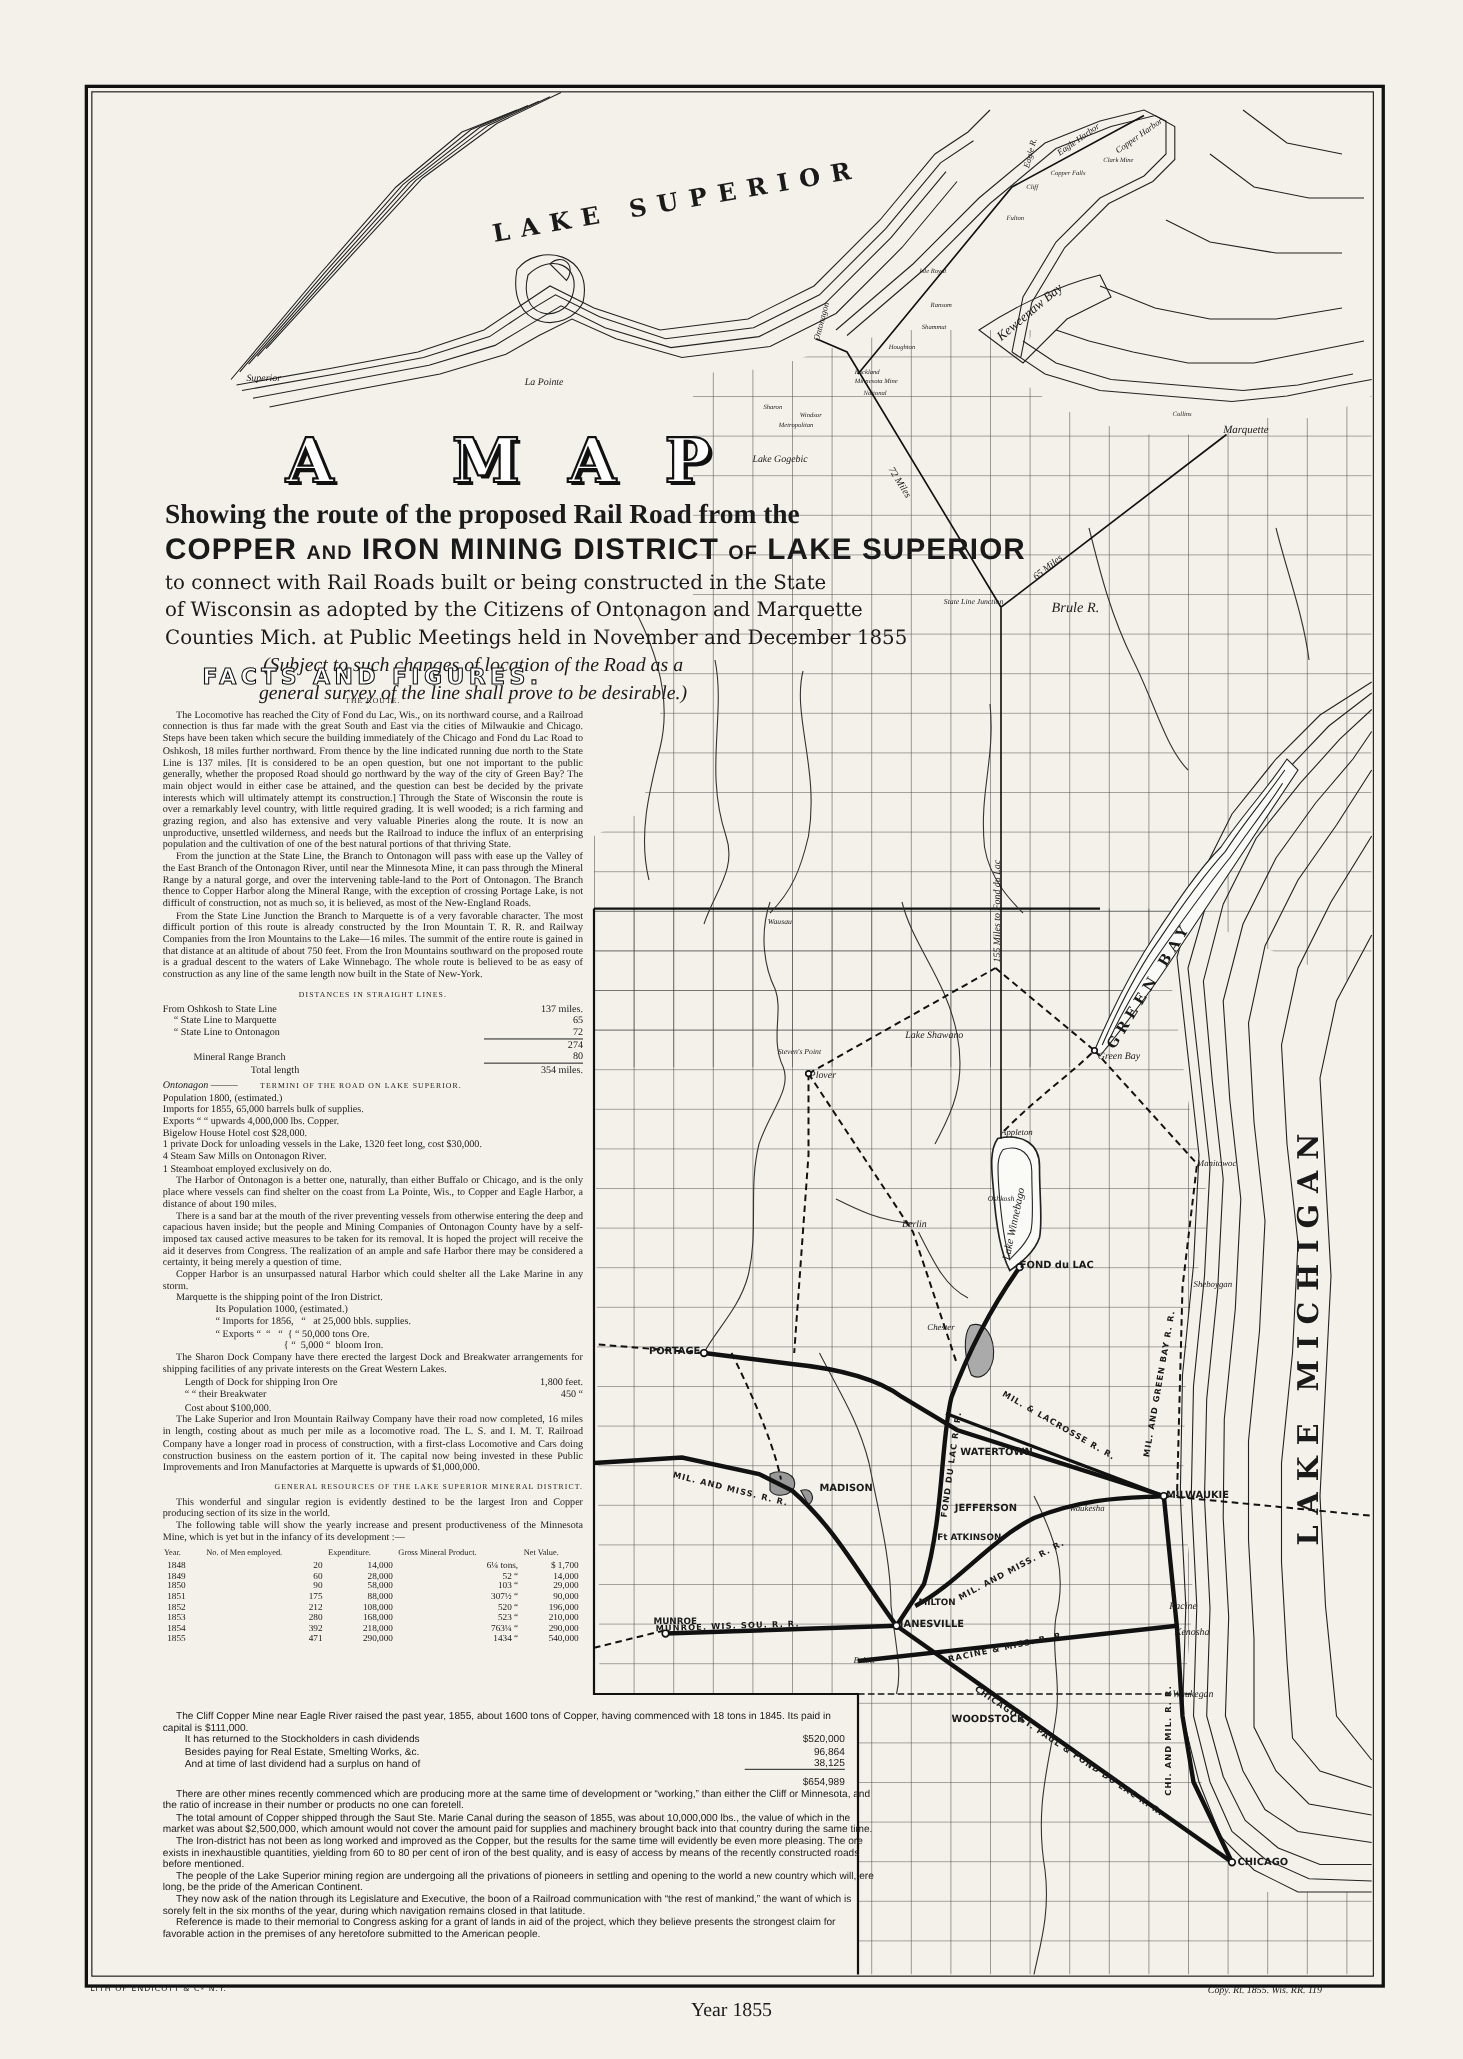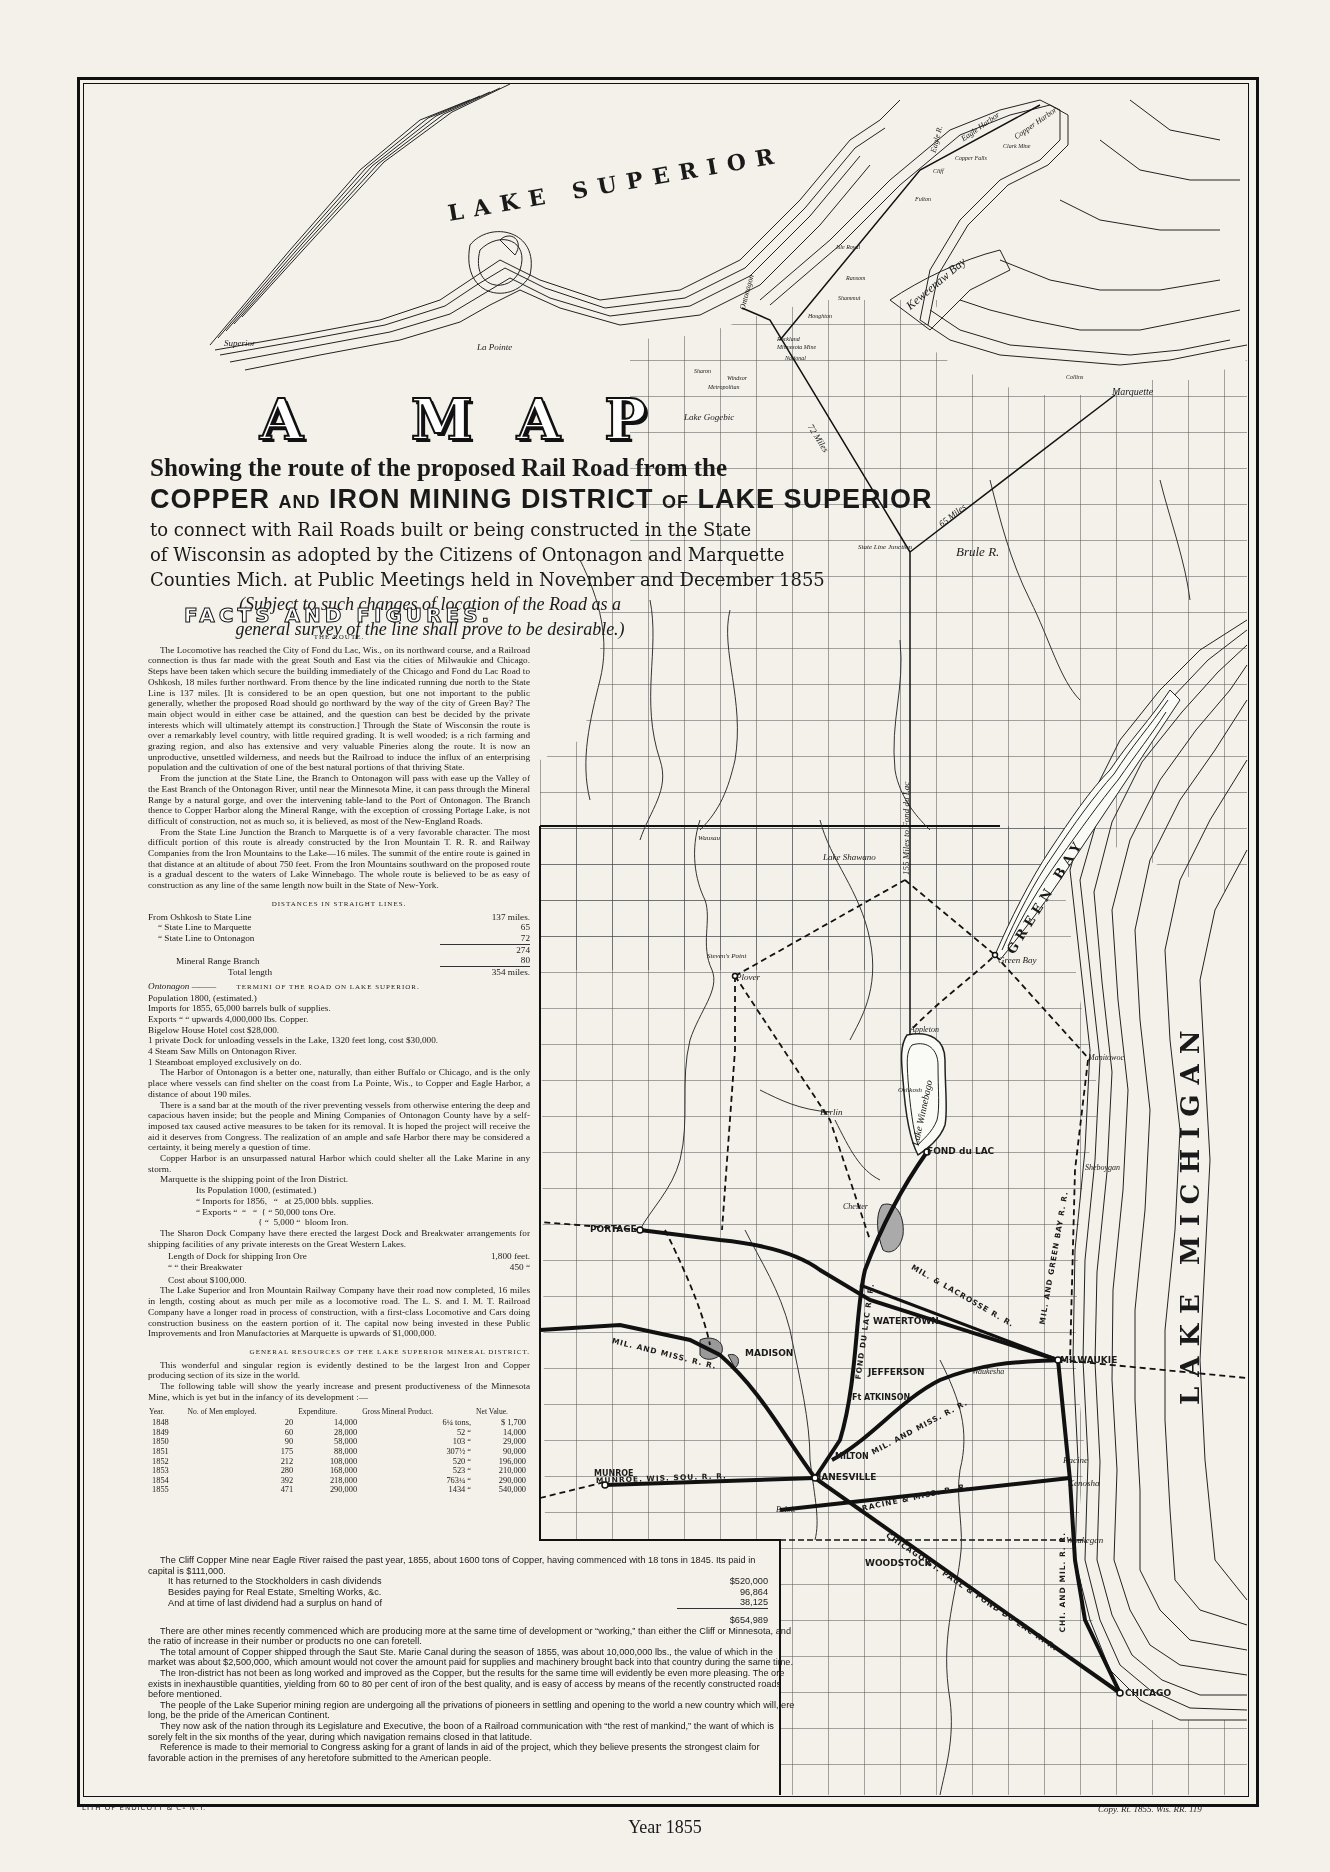--- a/index.html
+++ b/index.html
@@ -171,21 +171,21 @@
     <circle cx="995" cy="955" r="2.5"></circle>
     <circle cx="735" cy="976" r="2.5"></circle>
   </g>
 </svg>
 
 <div class="lake" style="left:448px;top:200px;font-size:22px;transform:rotate(-10deg);">LAKE SUPERIOR</div>
 <div class="lake" style="left:1190px;top:1390px;font-size:26px;transform:rotate(-90deg);">LAKE MICHIGAN</div>
 <div class="lake" style="left:1010px;top:945px;font-size:13px;letter-spacing:5px;transform:rotate(-58deg);">GREEN BAY</div>
 <div class="lbl" style="left:915px;top:1140px;font-size:10px;transform:rotate(-78deg);transform-origin:left center;">Lake Winnebago</div>
 <div class="lbl" style="left:908px;top:300px;font-size:12px;transform:rotate(-40deg);transform-origin:left center;">Keweenaw Bay</div>
-<div class="lbl" style="left:823px;top:852px;text-align:right;">Lake Shawano</div>
+<div class="lbl" style="left:823px;top:936px;text-align:right;">Lake Shawano</div>
 <div class="lbl" style="left:684px;top:412px;">Lake Gogebic</div>
 
 <div class="lbl" style="left:810px;top:420px;transform:rotate(58deg);transform-origin:left center;">72 Miles</div>
 <div class="lbl" style="left:940px;top:520px;transform:rotate(-38deg);transform-origin:left center;">65 Miles</div>
 <div class="lbl" style="left:906px;top:870px;transform:rotate(-90deg);transform-origin:left center;">155 Miles to Fond du Lac</div>
 
 <div class="city" style="left:927px;top:1146px;">FOND du LAC</div>
 <div class="city" style="left:590px;top:1224px;">PORTAGE</div>
 <div class="city" style="left:745px;top:1348px;">MADISON</div>
 <div class="city" style="left:873px;top:1316px;">WATERTOWN</div>

